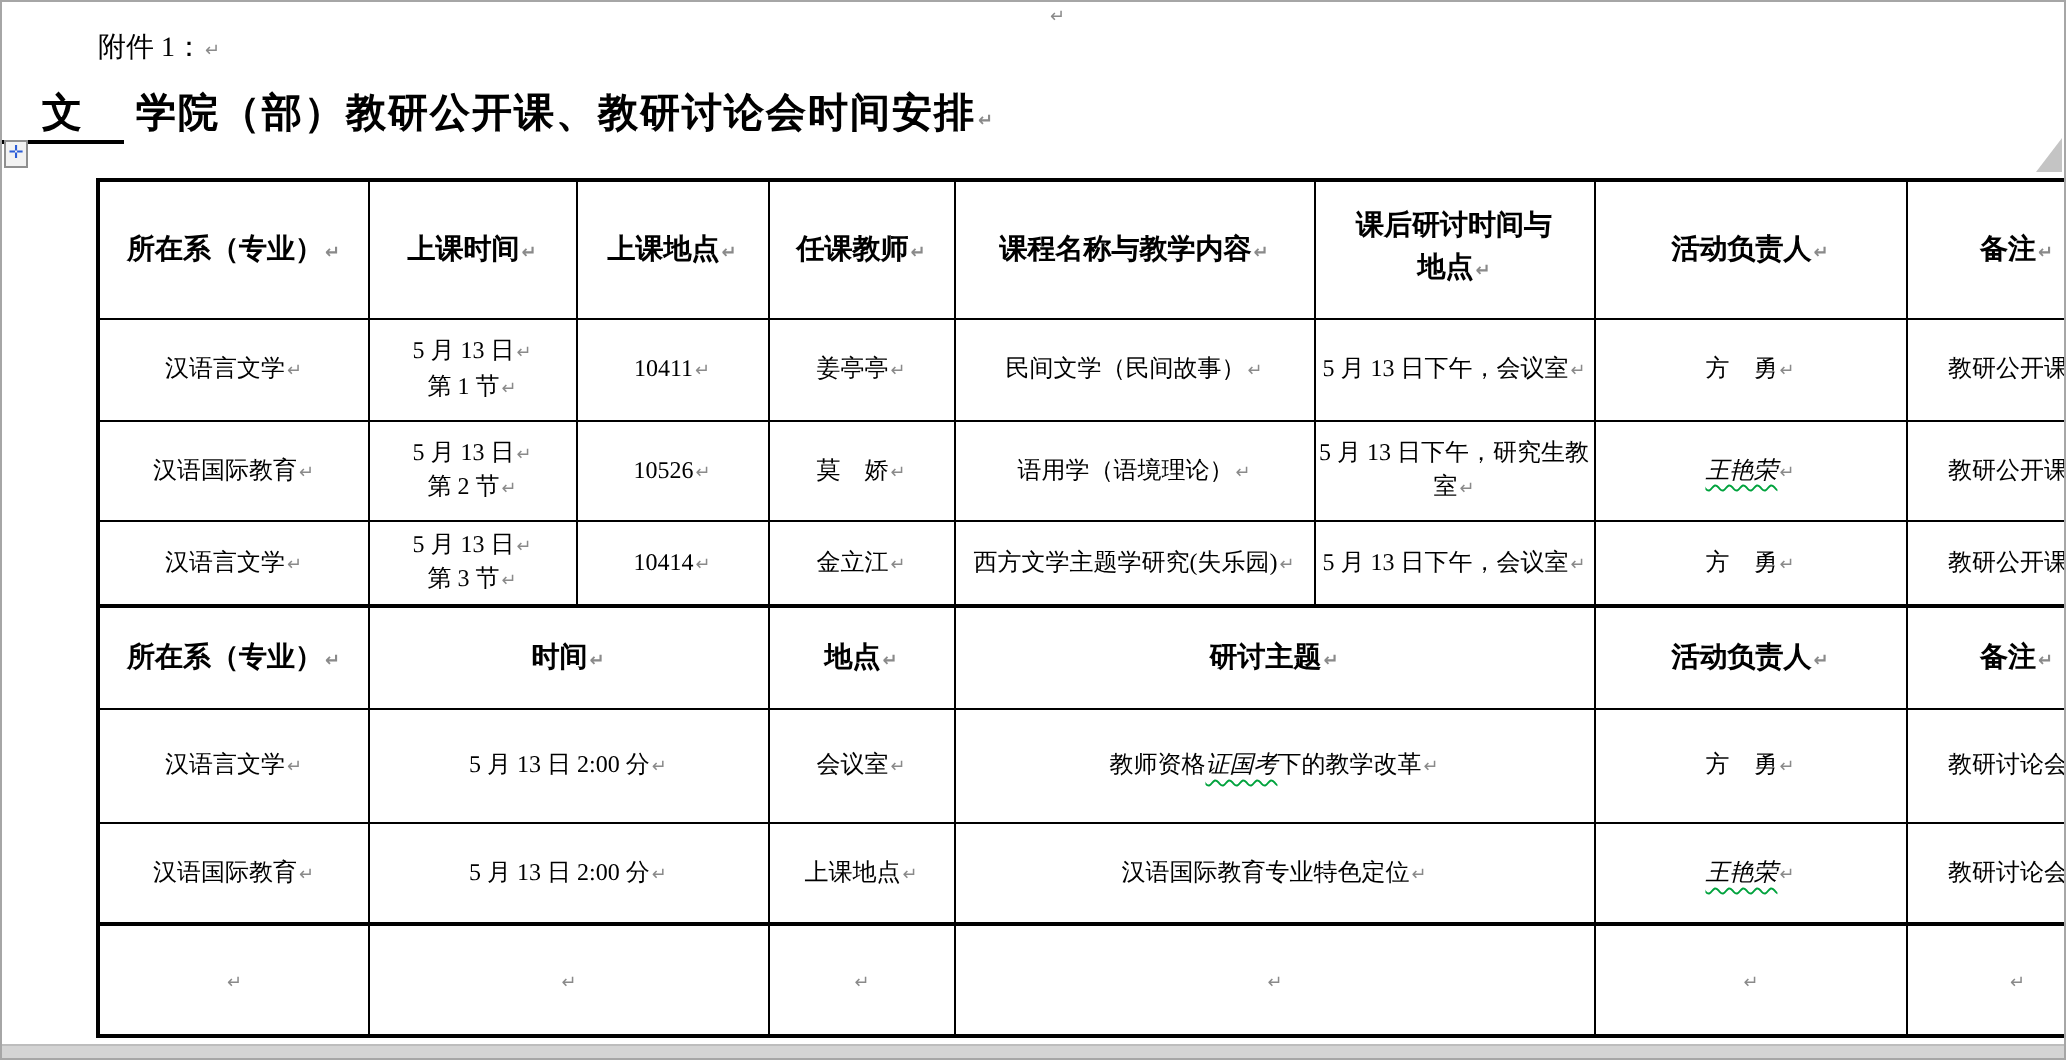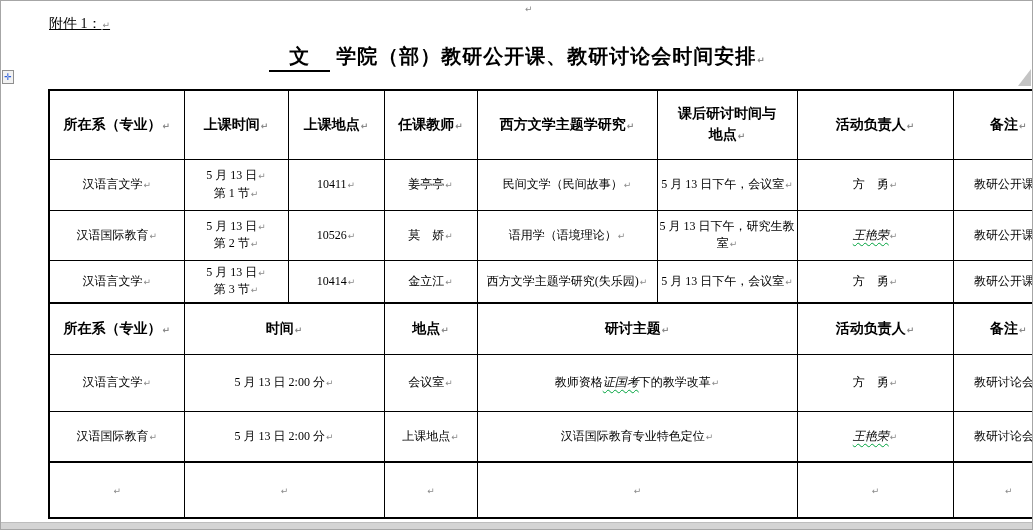--- a/index.html
+++ b/index.html
@@ -13,40 +13,39 @@
     overflow: hidden;
     font-family: "Liberation Serif", "DejaVu Serif", serif;
     color: #000000;
   }
   .attachment {
     position: absolute;
     left: 48px;
     top: 14px;
     font-size: 14px;
     white-space: nowrap;
-    text-decoration: underline;
   }
   .pilcrow {
     color: #8a8a8a;
     font-size: 9px;
     font-family: "DejaVu Sans", sans-serif;
     vertical-align: baseline;
     margin-left: 1px;
   }
   .pilcrow-topright {
     position: absolute;
     left: 523px;
     top: 3px;
   }
   .doc-title {
     position: absolute;
     left: 0;
     top: 42px;
     width: 1033px;
-    text-align: center;
+    text-align: left;
     font-size: 20px;
     font-weight: bold;
     letter-spacing: 1px;
     white-space: nowrap;
   }
   .title-underline {
     display: inline-block;
     padding: 0 20px;
     border-bottom: 2px solid #000;
   }
@@ -150,21 +149,21 @@
         <col style="width:156px">
         <col style="width:111px">
     </colgroup>
 
     <tbody>
         <tr class="rh-head1">
       <th class="hd"><span>所在系（专业）</span><span class="pilcrow">↵</span></th>
       <th class="hd"><span>上课时间</span><span class="pilcrow">↵</span></th>
       <th class="hd"><span>上课地点</span><span class="pilcrow">↵</span></th>
       <th class="hd"><span>任课教师</span><span class="pilcrow">↵</span></th>
-      <th class="hd"><span>西方文学主题学研究</span><span class="pilcrow">↵</span></th>
+      <th class="hd"><span>课程名称与教学内容</span><span class="pilcrow">↵</span></th>
       <th class="hd two-line">
         <div><span>课后研讨时间与</span></div>
         <div><span>地点</span><span class="pilcrow">↵</span></div>
       </th>
       <th class="hd"><span>活动负责人</span><span class="pilcrow">↵</span></th>
       <th class="hd"><span>备注</span><span class="pilcrow">↵</span></th>
     </tr>
 
     <tr class="rh-r1">
       <td><span>汉语言文学</span><span class="pilcrow">↵</span></td>

